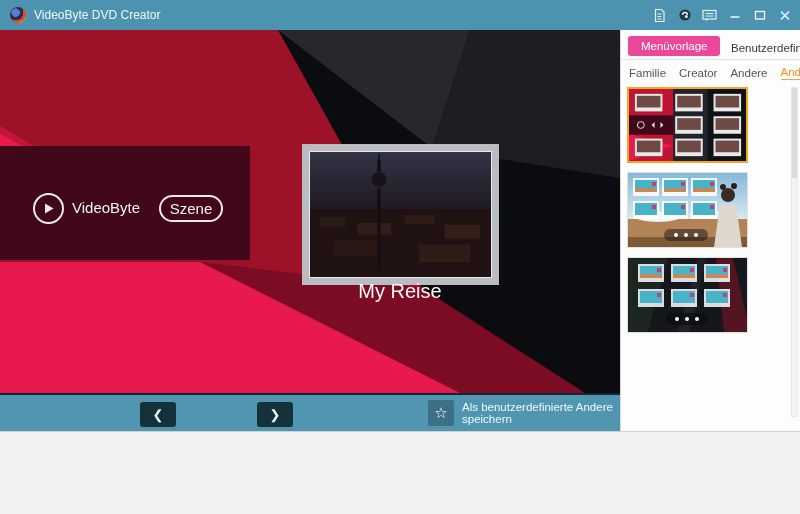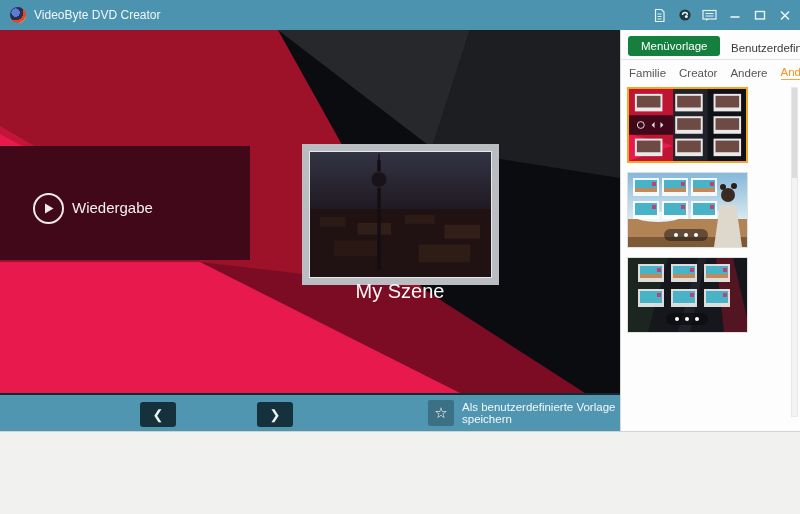--- a/index.html
+++ b/index.html
@@ -38,21 +38,21 @@
   .page-label { position:absolute; left:182px; top:0; width:70px; height:36px; display:flex; align-items:center; justify-content:center;
                 color:#f2f8fa; font-size:11px; white-space:nowrap; }
   .star-btn { position:absolute; left:428px; top:5px; width:26px; height:26px; background:rgba(0,0,0,0.25); border-radius:2px;
               color:#fff; font-size:15px; display:flex; align-items:center; justify-content:center; cursor:pointer; }
   .save-label { position:absolute; left:462px; top:0; height:36px; display:flex; align-items:center; color:#f2f8fa; font-size:11.5px; }
 
   
   .sidebar { position:absolute; left:620px; top:30px; width:180px; height:401px; background:#fdfdfd; border-left:1px solid #d8d8d8; }
   .tab-row { position:absolute; left:0; top:0; width:180px; height:30px; border-bottom:1px solid #e2e2e2; }
   .tab { position:absolute; top:8px; font-size:11.5px; cursor:pointer; }
-  .tab-active { left:7px; background:#15803d; color:#fff; border-radius:3px; padding:4px 13px; top:6px; }
+  .tab-active { left:7px; background:#ec4899; color:#fff; border-radius:3px; padding:4px 13px; top:6px; }
   .tab-plain { left:110px; color:#3a3a3a; padding:4px 0; }
   .cat-row { position:absolute; left:0; top:31px; width:180px; height:23px; display:flex; align-items:center; gap:13px; padding:4px 8px; }
   .cat { font-size:11.5px; color:#555; cursor:pointer; white-space:nowrap; }
   .cat-active { color:#f5911e; border-bottom:1.5px solid #f5a63c; padding-bottom:1px; }
   .thumb-col { position:absolute; left:6px; top:57px; display:flex; flex-direction:column; gap:9px; }
   .thumb { width:121px; height:76px; border:1px solid #e0e0e0; background:#111; cursor:pointer; }
   .thumb svg { display:block; width:100%; height:100%; }
   .thumb-selected { border:2px solid #f5a623; }
   .side-scroll { position:absolute; right:2px; top:57px; width:7px; height:330px; background:#f3f3f3; border:1px solid #e8e8e8; }
   .side-scroll-thumb { position:absolute; left:0; top:0; width:5px; height:90px; background:#dcdcdc; }
@@ -118,21 +118,22 @@
       <rect x="0" y="116" width="250" height="114" fill="#400818"></rect>
       <polygon points="200,232 422,258 585,363 448,363" fill="#7c0c23"></polygon>
       <polygon points="0,232 200,232 460,363 0,363" fill="#e8194c"></polygon>
     </svg>
 
     <div class="play-btn">
       <svg width="13" height="13" viewBox="0 0 13 13">
           <polygon points="3,1.5 11.5,6.5 3,11.5" fill="#efe9ea"></polygon>
         </svg>
     </div>
-    <div class="play-label">Wiedergabe</div>
+    <div class="play-label">VideoByte</div>
+    <div class="scene-btn">Szene</div>
 
     <div class="photo-frame">
       <div class="photo-inner">
         <svg viewBox="0 0 183 127" preserveAspectRatio="none">
           <defs>
             <linearGradient id="sky" x1="0" y1="0" x2="0" y2="1">
               <stop offset="0" stop-color="#2e3949"></stop>
                 <stop offset="1" stop-color="#161b23"></stop>
             </linearGradient>
           </defs>
@@ -144,28 +145,28 @@
           <rect x="136" y="74" width="36" height="14" fill="#2c2219"></rect>
           <rect x="24" y="90" width="44" height="16" fill="#221a13"></rect>
           <rect x="110" y="94" width="52" height="18" fill="#281f16"></rect>
           <rect x="68" y="8" width="3.5" height="112" fill="#0d0e12"></rect>
           <circle cx="69.7" cy="28" r="8" fill="#10131a" stroke="#232a33" stroke-width="1"></circle>
           <rect x="69" y="2" width="1.4" height="8" fill="#0d0e12"></rect>
           <rect width="183" height="127" fill="rgba(110,10,30,0.10)"></rect>
         </svg>
       </div>
     </div>
-    <div class="disc-title">My Szene</div>
+    <div class="disc-title">My Reise</div>
   </div>
 
   <div class="pagerbar">
     <div class="nav-btn nav-prev">❮</div>
     <div class="nav-btn nav-next">❯</div>
     <div class="star-btn">☆</div>
-    <div class="save-label">Als benutzerdefinierte Vorlage speichern</div>
+    <div class="save-label">Als benutzerdefinierte Andere speichern</div>
   </div>
 
   <div class="sidebar">
     <div class="tab-row">
       <span class="tab tab-active">Menüvorlage</span>
       <span class="tab tab-plain">Benutzerdefinierte</span>
     </div>
     <div class="cat-row">
       <span class="cat">Familie</span>
       <span class="cat">Creator</span>

